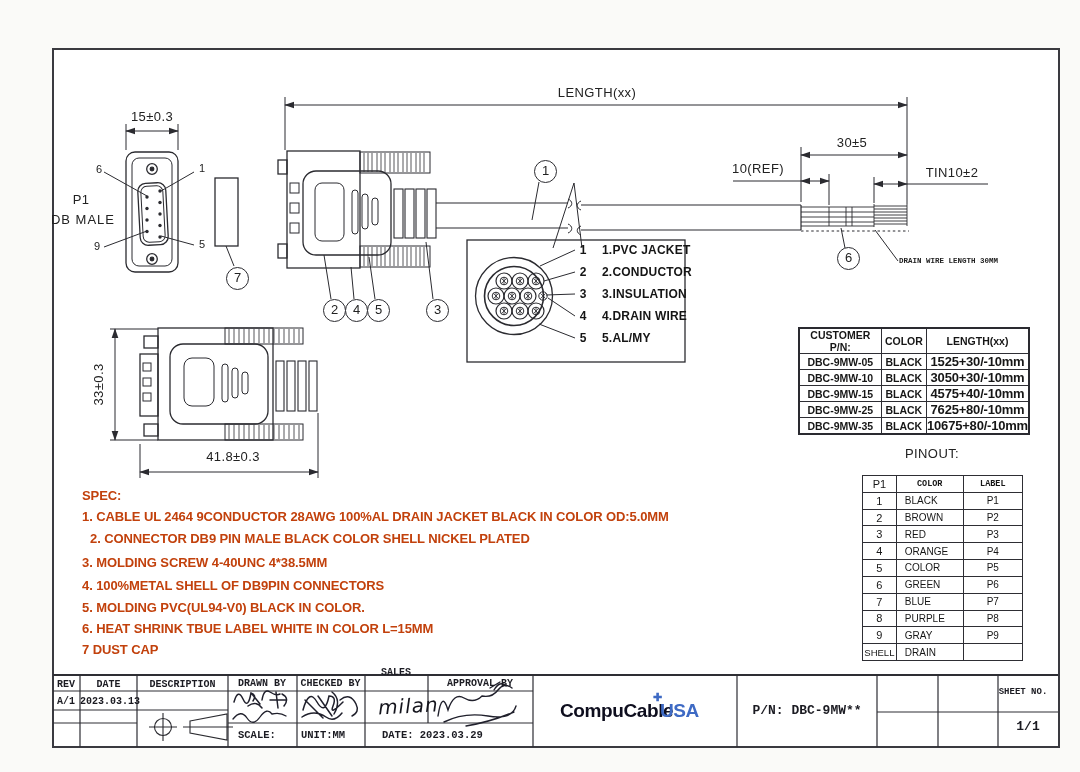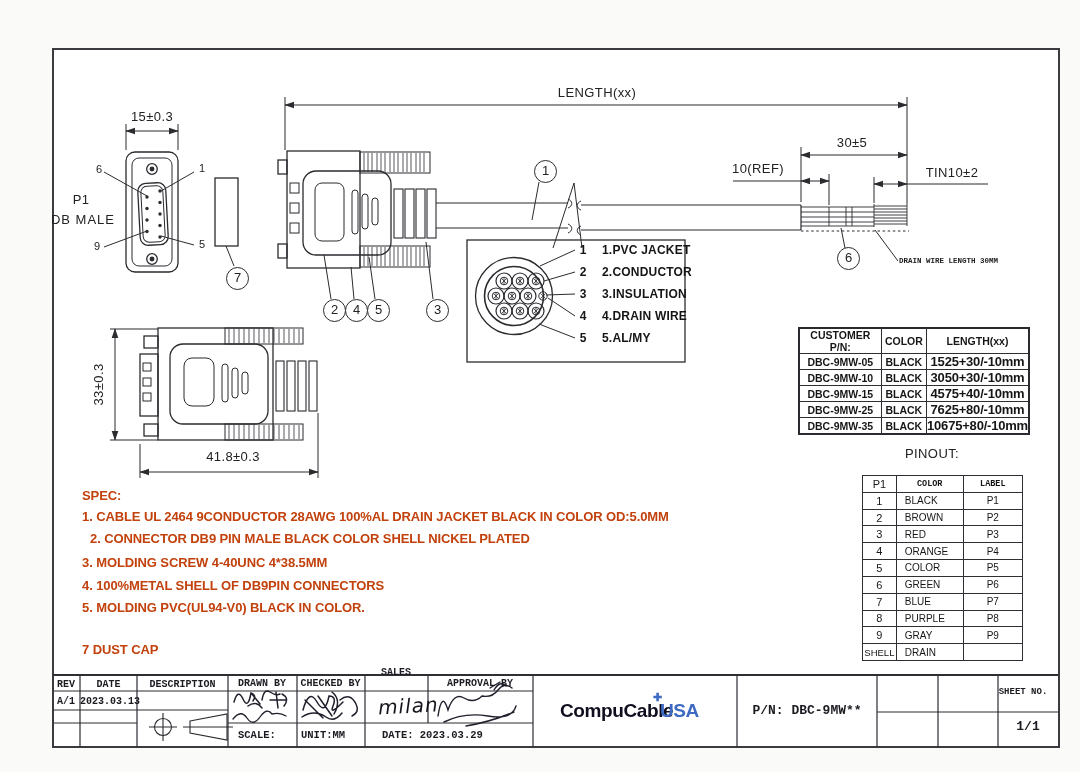--- a/index.html
+++ b/index.html
@@ -335,20 +335,21 @@
         </tr>
   </tbody>
     </table>
 
   <span class="txt spec" style="left:82px;top:488px;">SPEC:</span>
   <span class="txt spec" style="left:82px;top:509px;">1. CABLE UL 2464 9CONDUCTOR 28AWG 100%AL DRAIN JACKET BLACK IN COLOR OD:5.0MM</span>
   <span class="txt spec" style="left:90px;top:531px;">2. CONNECTOR DB9 PIN MALE BLACK COLOR SHELL NICKEL PLATED</span>
   <span class="txt spec" style="left:82px;top:555px;">3. MOLDING SCREW 4-40UNC 4*38.5MM</span>
   <span class="txt spec" style="left:82px;top:578px;">4. 100%METAL SHELL OF DB9PIN CONNECTORS</span>
   <span class="txt spec" style="left:82px;top:600px;">5. MOLDING PVC(UL94-V0) BLACK IN COLOR.</span>
+  <span class="txt spec" style="left:82px;top:621px;">6. HEAT SHRINK TBUE LABEL WHITE IN COLOR L=15MM</span>
   <span class="txt spec" style="left:82px;top:642px;">7 DUST CAP</span>
 
   <span class="txt tb tb10" style="left:52px;top:679px;width:28px;">REV</span>
   <span class="txt tb tb10" style="left:80px;top:679px;width:57px;">DATE</span>
   <span class="txt tb tb10" style="left:137px;top:679px;width:91px;">DESCRIPTION</span>
   <span class="txt tb tb10" style="left:229px;top:678px;width:66px;">DRAWN BY</span>
   <span class="txt tb tb10" style="left:298px;top:678px;width:65px;">CHECKED BY</span>
   <span class="txt tb tb10" style="left:366px;top:667px;width:60px;">SALES</span>
   <span class="txt tb tb10" style="left:429px;top:678px;width:102px;">APPROVAL BY</span>
   <span class="txt tb tb10" style="left:52px;top:696px;width:28px;">A/1</span>

